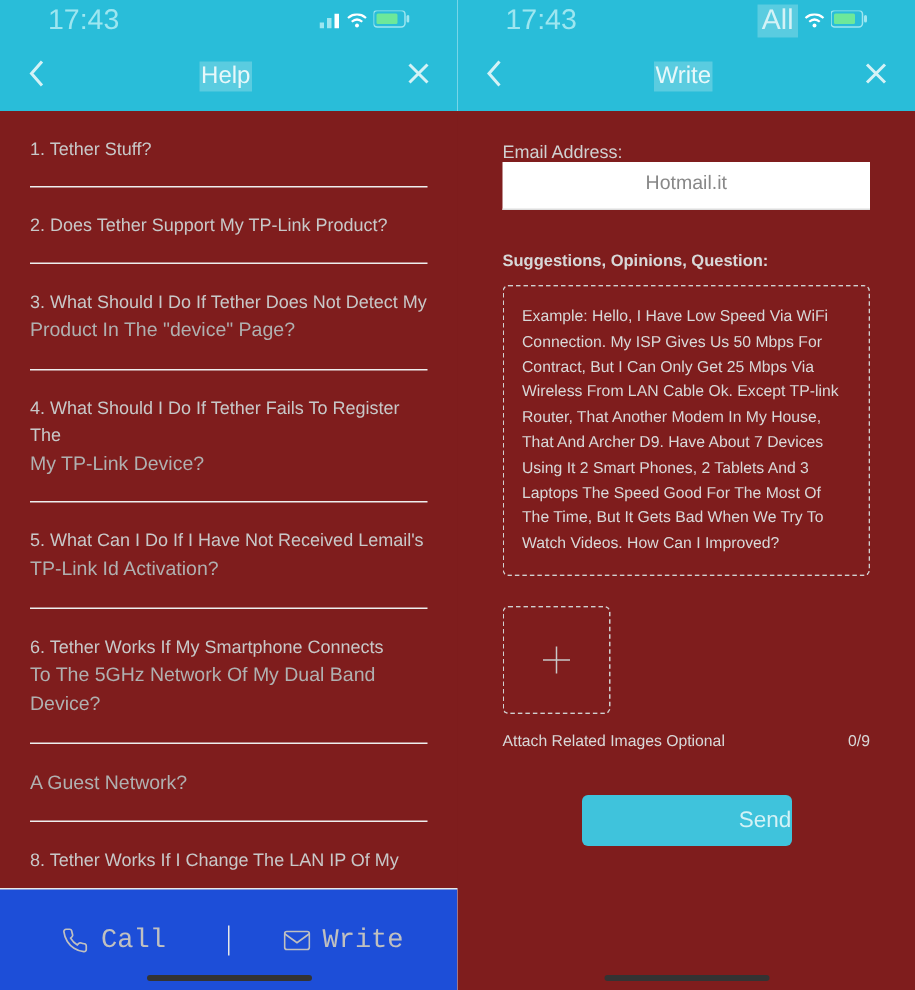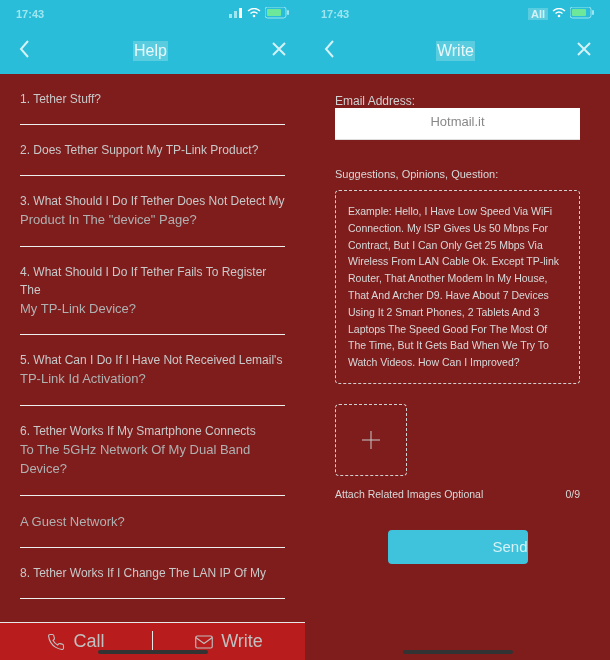--- a/index.html
+++ b/index.html
@@ -17,24 +17,24 @@
       display: flex;
       flex-direction: column;
       position: relative;
     }
     .status-bar {
       background: #29bdd9;
       height: 28px;
       display: flex;
       align-items: center;
       justify-content: space-between;
-      padding: 0 16px;
+      padding: 0 32px;
       color: #9de6f0;
-      font-size: 11px;
-      font-weight: 700;
+      font-size: 19px;
+      font-weight: 400;
     }
     .status-right {
       display: flex;
       align-items: center;
       gap: 4px;
     }
     .nav-bar {
       background: #29bdd9;
       height: 46px;
       display: flex;
@@ -61,25 +61,26 @@
       border-bottom: 1px solid #eee;
       font-size: 12px;
       color: #c8c8c8;
       line-height: 1.5;
     }
     .faq-item .bold-part {
       color: #b0b0b0;
       font-size: 13px;
     }
     .bottom-bar {
-      height: 38px;
-      background: #b91c1c;
+      height: 68px;
+      background: #1d4ed8;
       display: flex;
       align-items: center;
       border-top: 1px solid #e8e8e8;
+      font-family: Liberation Mono, monospace;
     }
     .bottom-btn {
       flex: 1;
       display: flex;
       align-items: center;
       justify-content: center;
       gap: 8px;
       color: #c0c0c0;
       font-size: 18px;
       border-right: 1px solid #e8e8e8;
@@ -113,20 +114,21 @@
       font-size: 13px;
       color: #888;
       padding: 6px 0 10px;
       margin-bottom: 28px;
       outline: none;
     }
     .suggestion-label {
       color: #d8d8d8;
       font-size: 11px;
       margin-bottom: 10px;
+      font-weight: bold;
     }
     .suggestion-box {
       border: 1px dashed #d0d0d0;
       border-radius: 4px;
       padding: 12px;
       font-size: 10.5px;
       color: #d8d8d8;
       line-height: 1.6;
       min-height: 150px;
       margin-bottom: 20px;

